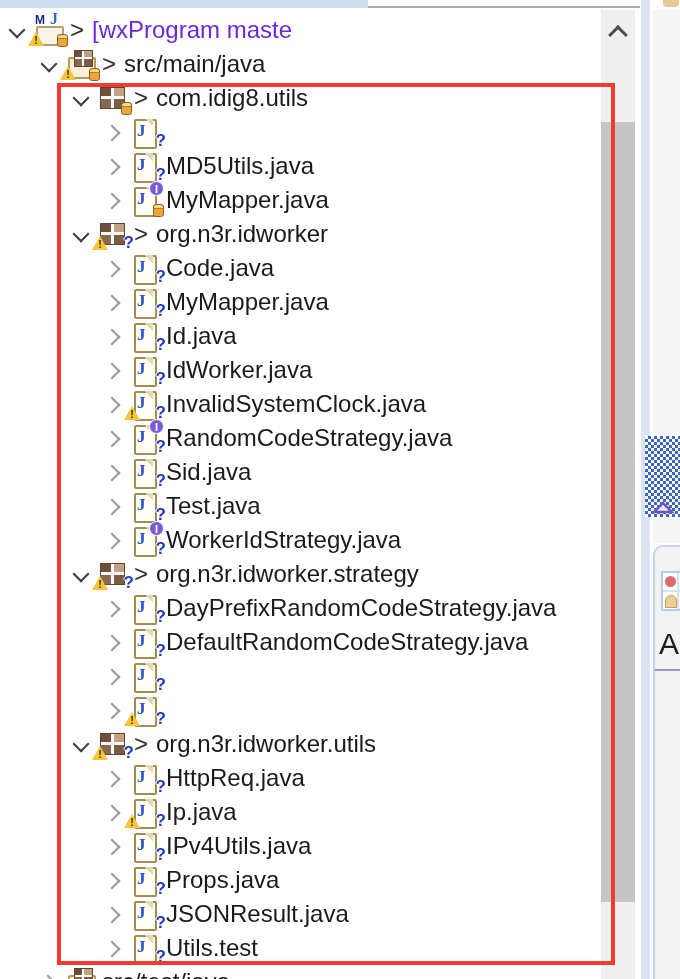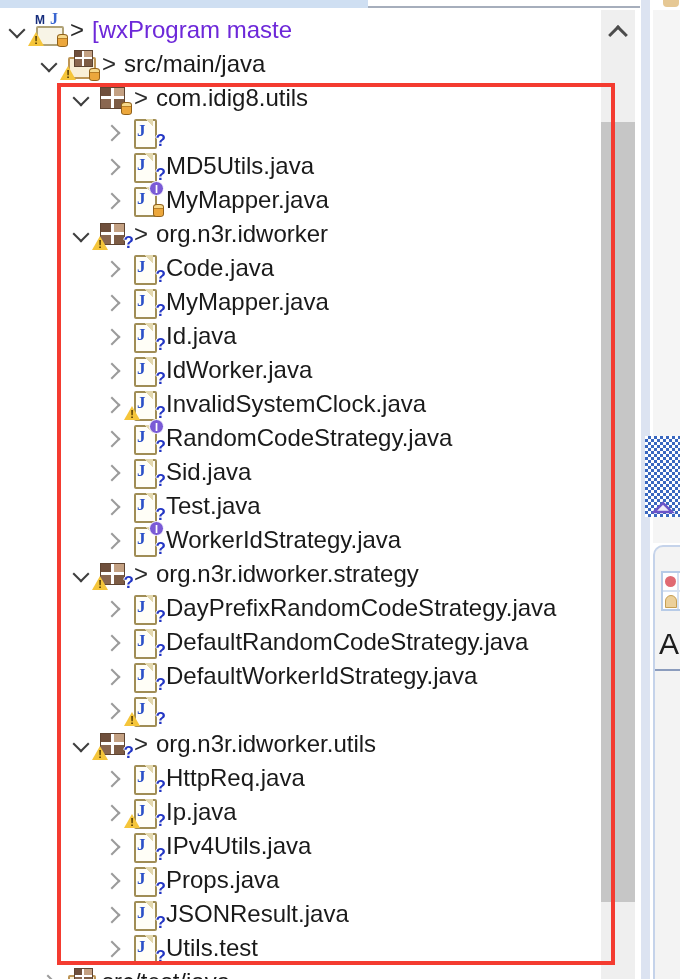--- a/index.html
+++ b/index.html
@@ -310,21 +310,20 @@
 
   </div>
       <div class="row" style="padding-left: 102px;">
     <span class="chev col"></span>
     <span class="ic ic-java-file">
       <span class="icg">J</span>
       <span class="icg2"></span>
     <span class="dec dec-question">?</span>
         </span>
 
-    <span class="label">DefaultWorkerIdStrategy.java</span>
 
   </div>
       <div class="row" style="padding-left: 102px;">
     <span class="chev col"></span>
     <span class="ic ic-java-file">
       <span class="icg">J</span>
       <span class="icg2"></span>
     <span class="dec dec-warning">!</span>
           <span class="dec dec-question">?</span>
         </span>

